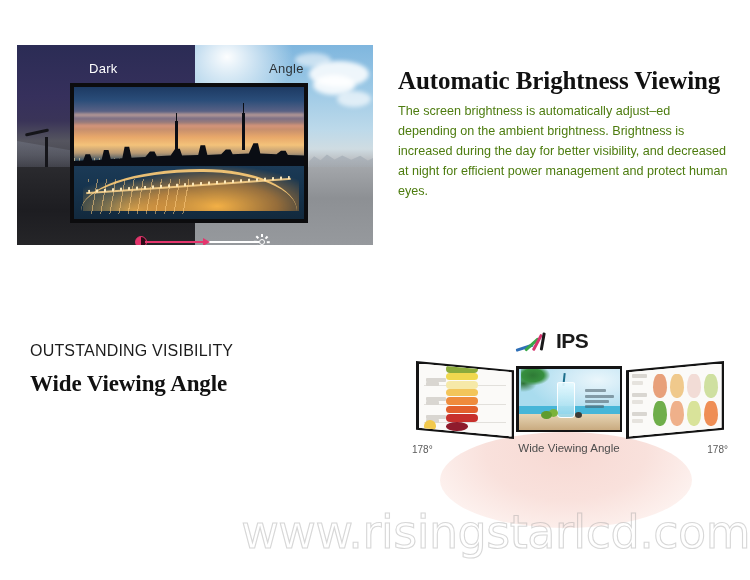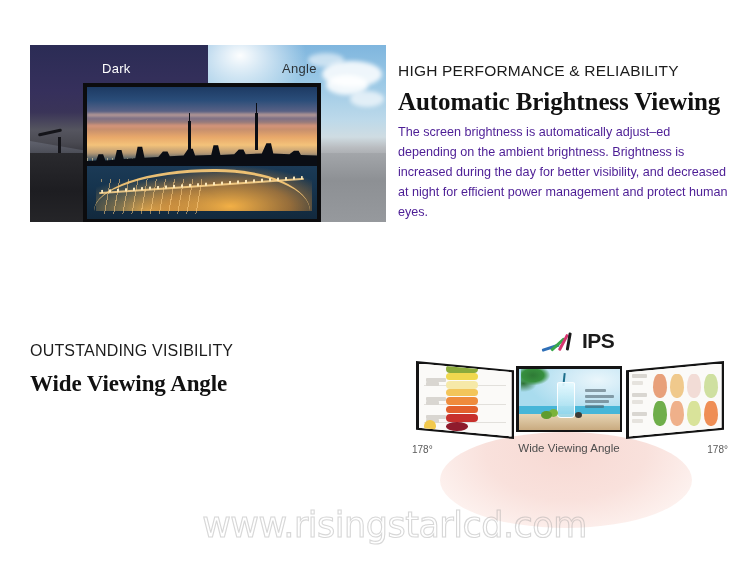--- a/index.html
+++ b/index.html
@@ -6,21 +6,21 @@
   body{
     width:750px;height:580px;
     background:#ffffff;
     font-family:"Liberation Sans", sans-serif;
     position:relative;
     overflow:hidden;
   }
   .page{position:relative;width:750px;height:580px;}
 
   
-  .ab-block{position:absolute;left:30px;top:45px;width:356px;height:177px;overflow:hidden;text-align:right;}
+  .ab-block{position:absolute;left:17px;top:45px;width:356px;height:200px;overflow:hidden;text-align:right;}
   .ab-photo{position:absolute;inset:0;}
   
   .ab-dark{position:absolute;left:0;top:0;width:50%;height:100%;
     background:
       linear-gradient(180deg,#2b2c55 0%,#36305c 26%,#3a3458 38%,#55555f 48%,#4a4a52 55%,#2f2f35 64%,#242428 100%);
   }
   .ab-dark:after{content:"";position:absolute;left:0;top:61%;width:100%;height:39%;
     background:linear-gradient(180deg,#2a2a2e 0%,#1d1d21 55%,#252528 100%);}
   
   .ab-bright{position:absolute;left:50%;top:0;width:50%;height:100%;
@@ -100,31 +100,31 @@
   .sl-sun b{position:absolute;left:6.2px;top:-1px;width:1.6px;height:3px;background:#fff;transform-origin:0.8px 8px;}
 
   .ab-caption{position:absolute;left:30px;top:271px;width:356px;text-align:center;
       font-size:12px;color:#4a4a4a;}
 
   
   .tr{position:absolute;left:398px;top:60px;width:330px;}
   .kicker{font-size:15.5px;color:#1c1c1c;line-height:1.38;letter-spacing:.2px;}
   .headline{font-family:"Liberation Serif", serif;font-weight:700;font-size:25px;color:#111;
       margin-top:7px;letter-spacing:-.1px;white-space:nowrap;}
-  .body-copy{margin-top:7px;font-size:12.6px;line-height:1.58;color:#4c1d95;}
+  .body-copy{margin-top:7px;font-size:12.6px;line-height:1.58;color:#4d7c0f;}
 
   
   .bl{position:absolute;left:30px;top:340px;width:330px;}
   .bl .kicker{font-size:16px;}
   .bl .headline{font-size:23px;margin-top:9px;}
   .bl .body-copy{margin-top:8px;}
 
   
   .ips-block{position:absolute;left:404px;top:328px;width:330px;height:175px;}
-  .ips-logo{position:absolute;left:138px;top:2px;width:96px;height:26px;}
+  .ips-logo{position:absolute;left:112px;top:2px;width:96px;height:26px;}
   .ips-fan{position:absolute;left:0;top:4px;width:44px;height:18px;}
   .ips-fan span{position:absolute;bottom:0;width:18px;height:2.6px;transform-origin:0 50%;border-radius:1px;}
   .ips-word{position:absolute;left:40px;top:-1px;font-size:21px;font-weight:700;color:#1a1a1a;letter-spacing:-.6px;}
 
   .halo{position:absolute;left:36px;top:104px;width:252px;height:96px;border-radius:50%;
       background:radial-gradient(ellipse at 50% 20%,#f7d9d3 0%,#f9e1dc 45%,#fdf1ee 78%,rgba(255,255,255,0) 100%);}
 
   .panel{position:absolute;background:#141414;padding:2.5px;box-sizing:border-box;}
   .panel .scr{width:100%;height:100%;position:relative;overflow:hidden;background:#fff;}
 
@@ -165,22 +165,22 @@
   .tgrid{position:absolute;left:26%;top:14%;width:70%;height:72%;
       display:grid;grid-template-columns:repeat(4,1fr);grid-template-rows:repeat(2,1fr);gap:3px;}
   .toast{border-radius:40% 40% 45% 45%/55% 55% 45% 45%;}
 
   .deg{position:absolute;font-size:10px;color:#5a5a5a;}
   .deg-l{left:8px;top:116px;}
   .deg-r{right:6px;top:116px;}
   .wva{position:absolute;left:0;right:0;top:114px;text-align:center;font-size:11.5px;color:#4d4d4d;}
 
   
-  .wm{position:absolute;left:0;right:0;top:505px;text-align:center;
-      font-size:35px;letter-spacing:-.5px;color:rgba(255,255,255,0);
+  .wm{position:absolute;left:0;right:0;top:505px;text-align:right;
+      font-size:46px;letter-spacing:-.5px;color:rgba(255,255,255,0);
       -webkit-text-stroke:1.1px rgba(160,160,160,.42);
       font-family:"DejaVu Sans", sans-serif;font-weight:400;padding-left:39px;}
 </style>
 </head>
 <body>
 
 <div class="page">
 
   <div class="ab-block">
     <div class="ab-photo">
@@ -231,21 +231,20 @@
         <b style="transform:rotate(180deg)"></b>
           <b style="transform:rotate(225deg)"></b>
         <b style="transform:rotate(270deg)"></b>
           <b style="transform:rotate(315deg)"></b>
       </div>
     </div>
   </div>
 
 
   <div class="tr">
-    <div class="kicker">HIGH PERFORMANCE &amp; RELIABILITY</div>
     <div class="headline">Automatic Brightness Viewing</div>
     <div class="body-copy">The screen brightness is automatically adjust–ed depending on the ambient brightness. Brightness is increased during the day for better visibility, and decreased at night for efficient power management and protect human eyes.</div>
   </div>
 
   <div class="bl">
     <div class="kicker">OUTSTANDING VISIBILITY</div>
     <div class="headline">Wide Viewing Angle</div>
   </div>
 
   <div class="ips-block">

